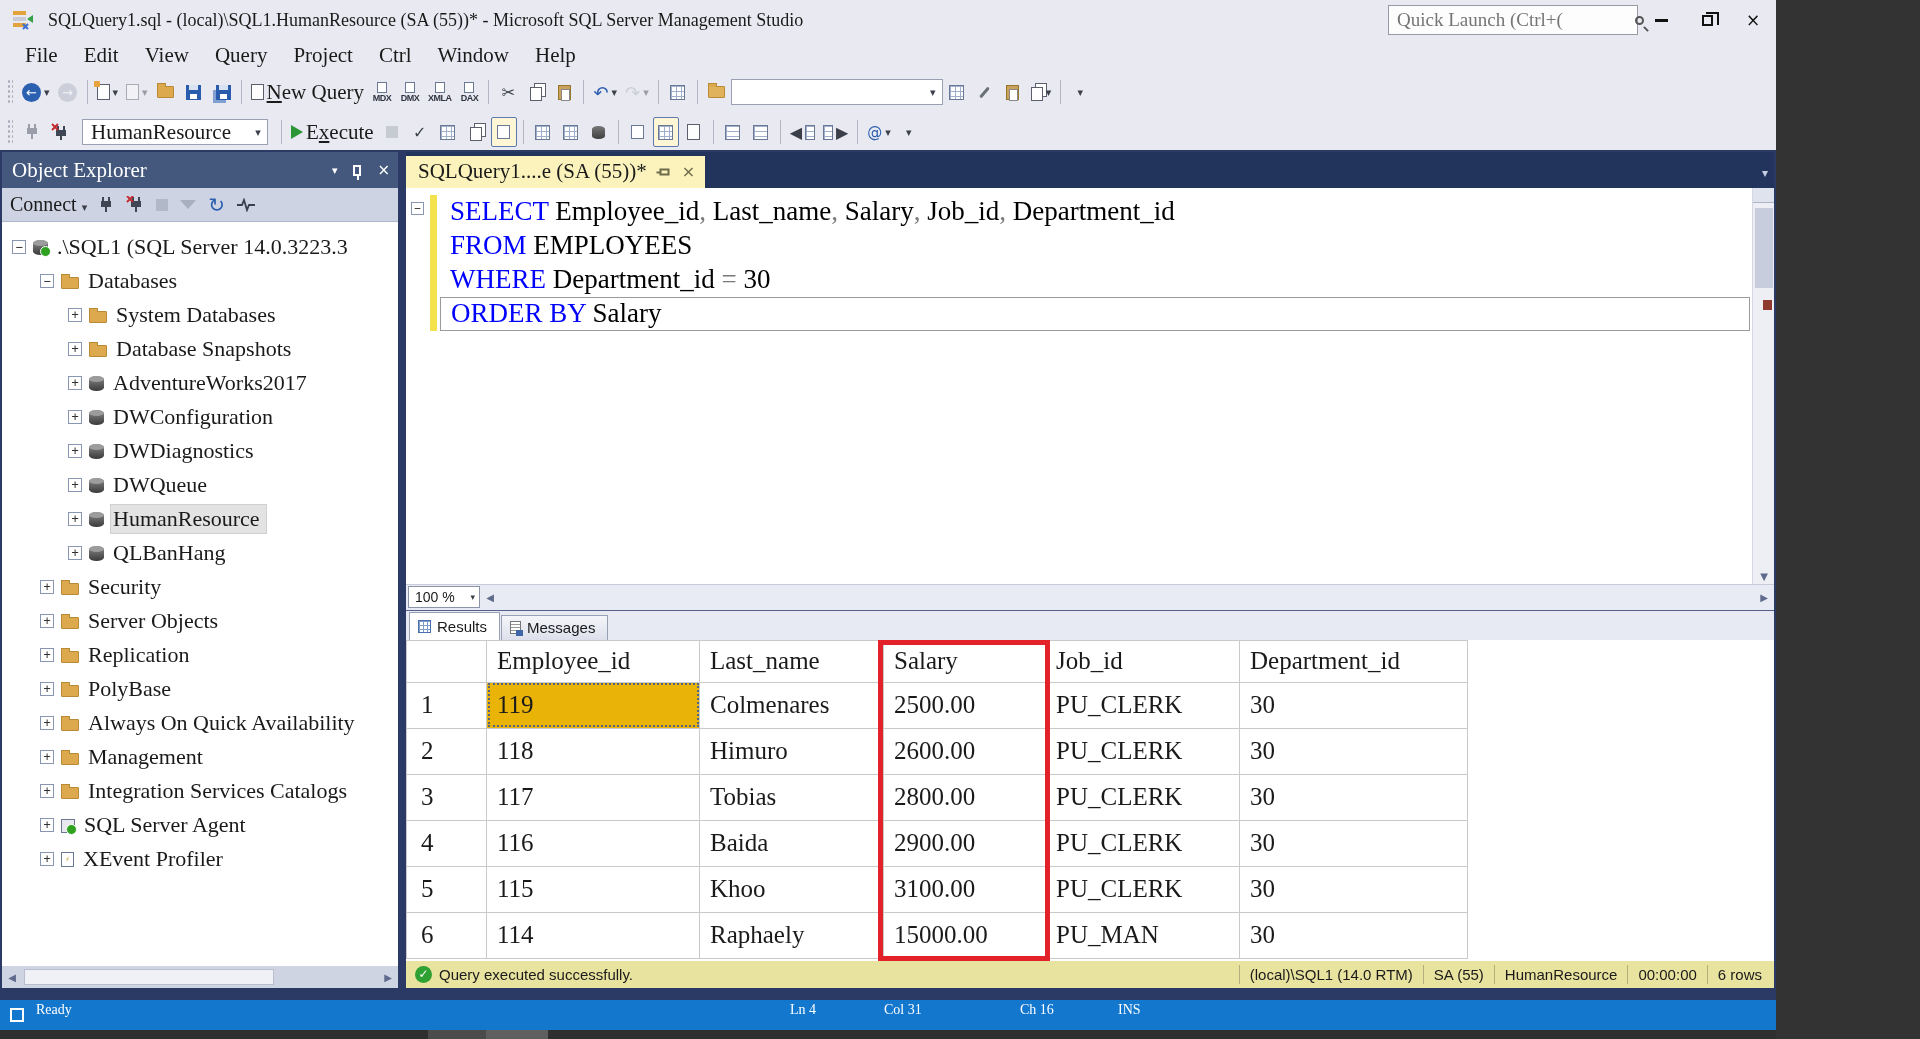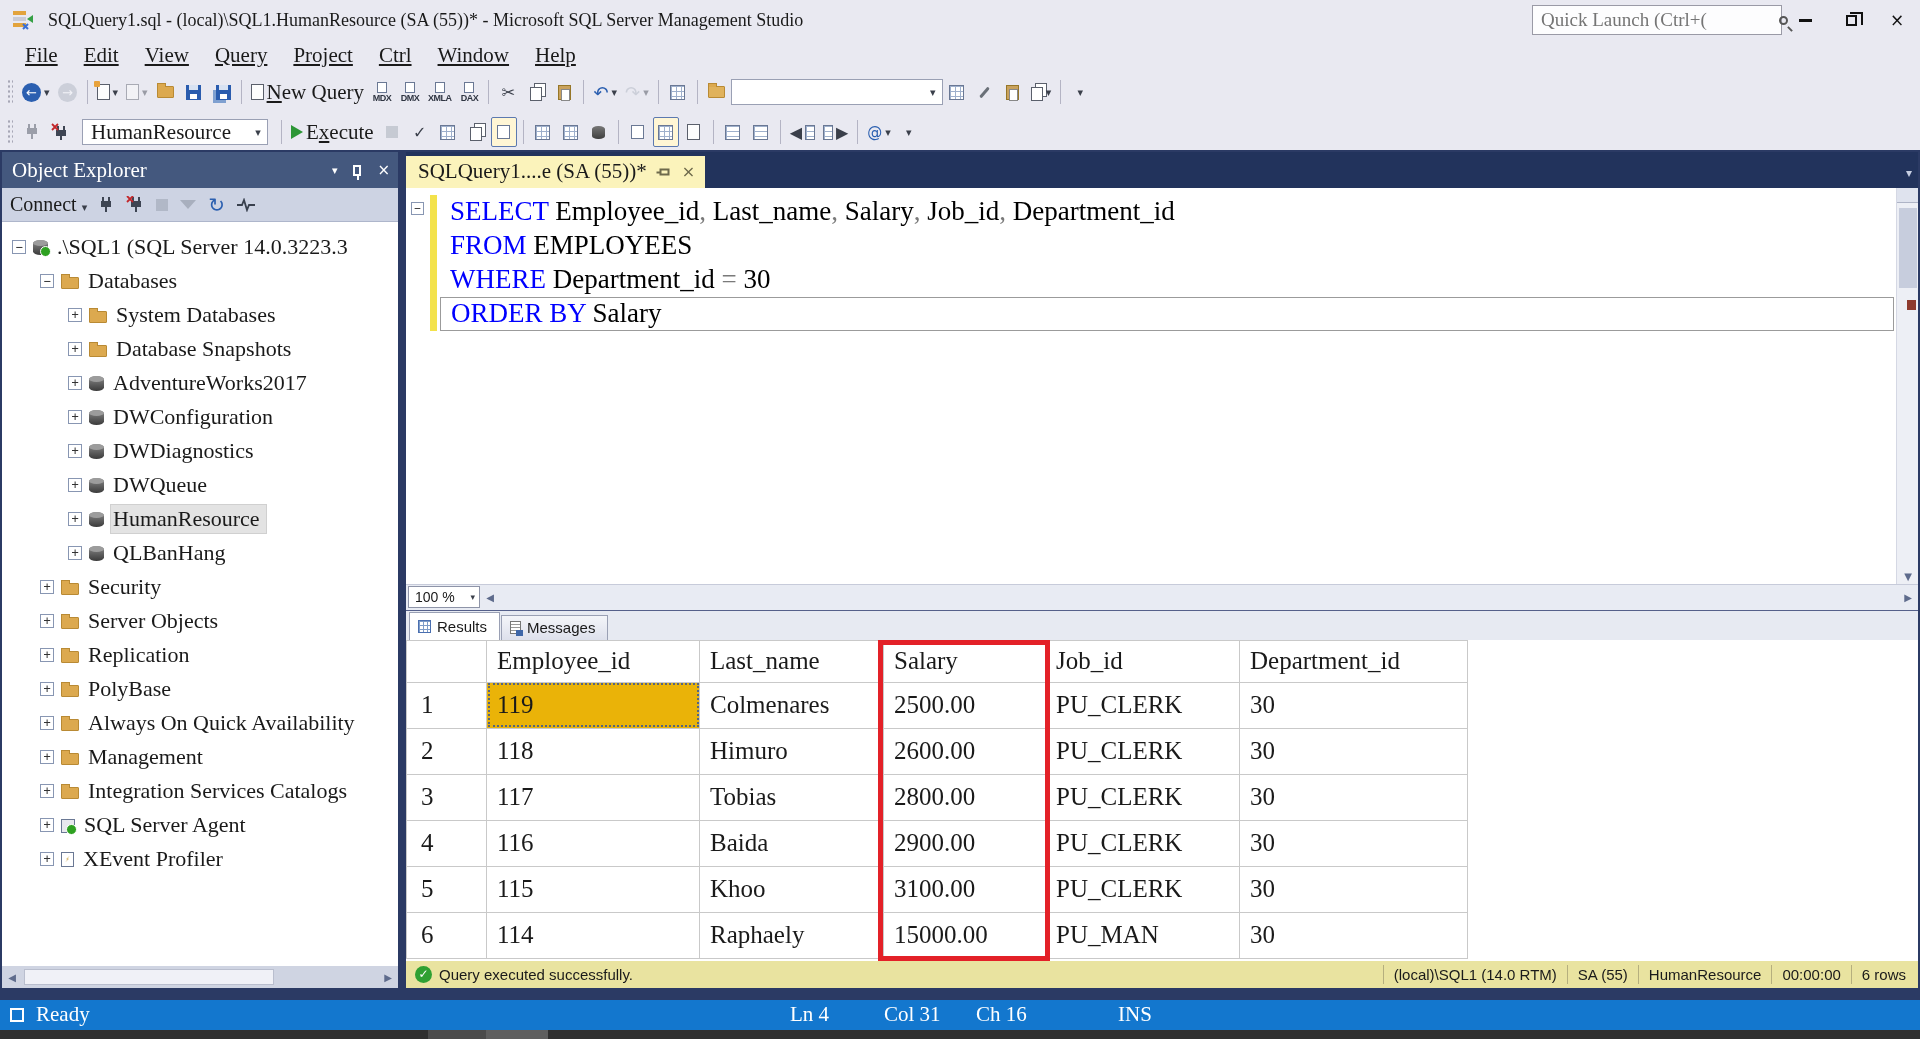--- a/index.html
+++ b/index.html
@@ -1,17 +1,17 @@
 <!DOCTYPE html>
 <html><head>
 <meta charset="utf-8">
 <style>
   * { margin:0; padding:0; box-sizing:border-box; }
   html,body { background:#333; }
-  .window { width:1920px; height:1039px; position:relative; background:#E9E9F1;
+  .window { width:1776px; height:1039px; position:relative; background:#E9E9F1;
             font-family:"Liberation Serif", serif; color:#1A1A1A; overflow:hidden; }
 
   
   .titlebar { height:40px; display:flex; align-items:center; padding-left:10px; background:#E9E9F1; }
   .title-text { font-size:18px; margin-left:12px; white-space:nowrap; }
   .tb-spacer { flex:1; }
   .quick-launch { width:250px; height:30px; background:#FDFDFE; border:1px solid #9A9AA6;
                   display:flex; align-items:center; padding:0 8px; color:#75757E; font-size:19px; }
   .quick-launch input { border:none; outline:none; flex:1; font:inherit; color:inherit; background:transparent; }
   .mag { width:9px; height:9px; border:2px solid #555; border-radius:50%; position:relative; margin-left:4px; flex:none;}
@@ -19,21 +19,21 @@
                 left:8px; top:8px; transform:rotate(-45deg); }
   .win-btn { width:46px; height:40px; display:flex; align-items:center; justify-content:center;
              font-size:17px; color:#111; font-family:"DejaVu Sans",sans-serif; }
   .restore-glyph { width:11px; height:11px; border:2px solid #111; position:relative; }
   .restore-glyph::before { content:""; position:absolute; left:2px; top:-5px; width:11px; height:11px;
              border:2px solid #111; border-left:none; border-bottom:none; }
   .min-glyph { width:13px; height:3px; background:#111; }
 
   
   .menubar { height:30px; display:flex; align-items:center; padding-left:12px; font-size:21px; }
-  .menu-item { padding:0 13px; text-decoration:underline; cursor:default; }
+  .menu-item { padding:0 13px; cursor:default; }
 
   
   .toolbar { height:44px; display:flex; align-items:center; padding-left:2px; position:relative; }
   .toolbar.second { height:36px; }
   .grip { width:6px; height:26px; margin:0 5px;
           background-image:radial-gradient(circle, #A7A7B5 1px, transparent 1.3px);
           background-size:4px 5px; }
   .sep { width:1px; height:24px; background:#B4B4C4; margin:0 5px; flex:none; }
   .tbtn { min-width:26px; height:30px; display:flex; align-items:center; justify-content:center;
           gap:3px; margin:0 1px; position:relative; padding:0 3px; }
@@ -181,26 +181,26 @@
                 border:5px solid #E32128; pointer-events:none; }
 
   .kstatus { height:27px; background:#E9E3A0; display:flex; align-items:center;
              font:15px "Liberation Sans",sans-serif; padding:0 2px; }
   .ok-circle { width:17px; height:17px; border-radius:50%; background:#2FA032; color:#fff; text-align:center;
                font:bold 12px/17px "DejaVu Sans",sans-serif; margin:0 7px; }
   .kright { margin-left:auto; display:flex; height:100%; align-items:center;padding-left:44px; }
   .kseg { padding:0 10px; border-left:1px solid #B5AF7E; height:70%; display:flex; align-items:center; }
 
   
-  .statusbar { height:30px; background:#1377CE; color:#fff; position:relative; font-size:21px; }
+  .statusbar { height:30px; background:#1377CE; color:#fff; position:relative; font-size:14px; }
   .sb-icon { position:absolute; left:10px; top:8px; width:14px; height:14px; border:2px solid #fff; }
   .sb-ready { position:absolute; left:36px; top:2px; }
   .sb-ln  { position:absolute; left:790px; top:2px; }
   .sb-col { position:absolute; left:884px; top:2px; }
-  .sb-ch  { position:absolute; left:976px; top:2px; }
+  .sb-ch  { position:absolute; left:1020px; top:2px; }
   .sb-ins { position:absolute; left:1118px; top:2px; }
   .sliver { height:9px; background:#2F2F2F; position:relative; }
   .sliver .sg1 { position:absolute; left:428px; width:58px; height:9px; background:#4B4B4B; }
   .sliver .sg2 { position:absolute; left:486px; width:62px; height:9px; background:#5F5F5F; }
 </style>
 </head>
 <body>
 
 <div class="window">
 

